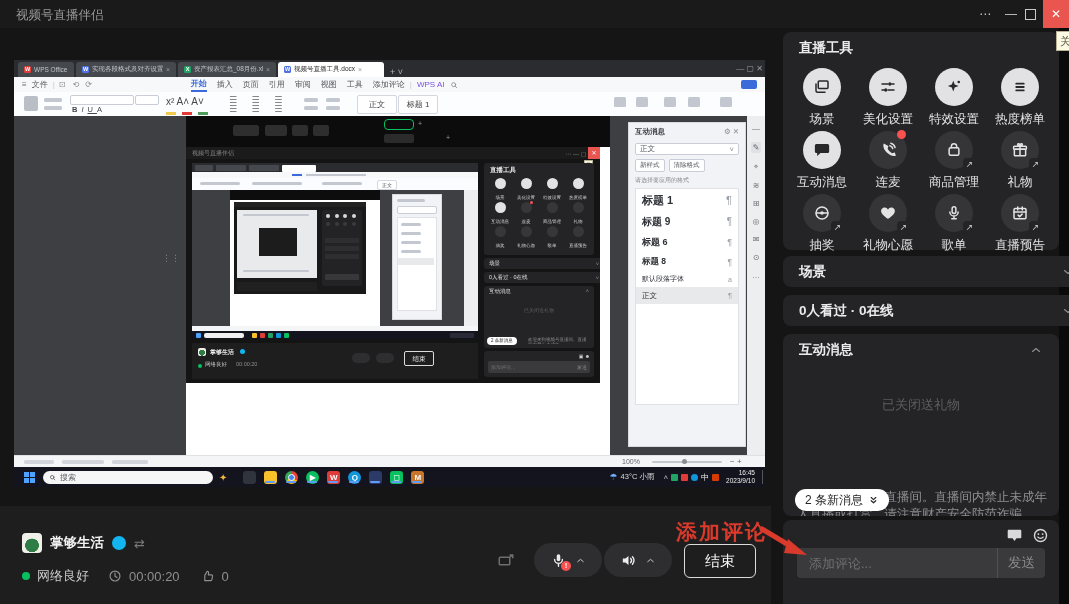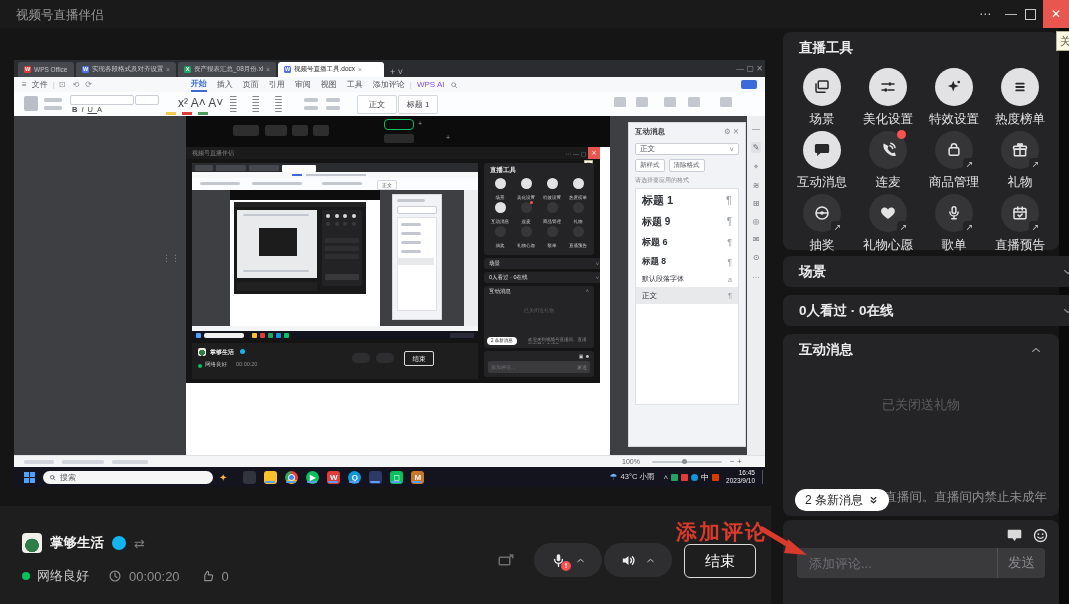--- a/index.html
+++ b/index.html
@@ -246,21 +246,21 @@
       <span style="margin-left:auto;margin-right:8px;width:16px;height:9px;background:#3b6bdb;border-radius:2px"></span>
     </div>
 
     <div class="abs ribbon" style="left:0;top:32px;width:751px;height:24px">
       <div class="abs" style="left:10px;top:4px;width:14px;height:15px;background:#b9bec7;border-radius:2px"></div>
       <div class="abs ph" style="left:30px;top:6px;width:18px;height:4px"></div>
       <div class="abs ph" style="left:30px;top:14px;width:18px;height:4px"></div>
       <div class="abs combo" style="left:56px;top:3px;width:62px;height:8px"></div>
       <div class="abs combo" style="left:121px;top:3px;width:22px;height:8px"></div>
       <div class="abs" style="left:58px;top:13px;font-size:7.5px;color:#44474c;letter-spacing:4px"><b>B</b><i>I</i><u>U</u>A</div>
-      <div class="abs" style="left:164px;top:4px;font-size:12px;color:#44474c">x² A˄ A˅</div>
+      <div class="abs" style="left:152px;top:4px;font-size:10px;color:#44474c">x² A˄ A˅</div>
       <div class="abs" style="left:152px;top:13px;width:10px;height:7px;border-bottom:3px solid #f2c94c"></div>
       <div class="abs" style="left:168px;top:13px;width:10px;height:7px;border-bottom:3px solid #e23c39"></div>
       <div class="abs" style="left:184px;top:13px;width:10px;height:7px;border-bottom:3px solid #4f9d5b"></div>
       <div class="abs" style="left:215px;top:3px;font-size:9px;color:#5f6368;letter-spacing:6px">☰ ☰ ☰</div>
       <div class="abs" style="left:215px;top:12px;font-size:9px;color:#5f6368;letter-spacing:6px">☰ ☰ ☰</div>
       <div class="abs ph" style="left:290px;top:6px;width:14px;height:4px"></div>
       <div class="abs ph" style="left:290px;top:14px;width:14px;height:4px"></div>
       <div class="abs ph" style="left:312px;top:6px;width:14px;height:4px"></div>
       <div class="abs ph" style="left:312px;top:14px;width:14px;height:4px"></div>
       <div class="abs gallery-box" style="left:343px;top:3px;width:38px;height:17px">正文</div>
@@ -788,20 +788,21 @@
   <div class="abs card" style="top:334px;height:182px">
     <div class="card-header">
       <span>互动消息</span>
       <svg width="14" height="14" class="chev">
           <use href="#i-chevup" class="ico"></use>
         </svg>
     </div>
     <div class="abs gift-disabled" style="left:0;top:62px;width:100%;text-align:center">已关闭送礼物</div>
     <div class="abs notice" style="left:14px;top:155px;width:252px;height:27px;overflow:hidden">
       <div>欢迎来到视频号直播间。直播间内禁止未成年</div>
+      <div>人直播或打赏，请注意财产安全防范诈骗</div>
     </div>
     <div class="abs badge-pill" style="left:12px;top:155px;z-index:5">
       <span>2 条新消息</span>
       <svg width="11" height="11" style="color:#262626">
           <use href="#i-dblchev" class="ico" style="stroke-width:2.6"></use>
         </svg>
     </div>
   </div>
 
   <div class="abs card" style="top:520px;height:84px;border-radius:8px 8px 0 0">

